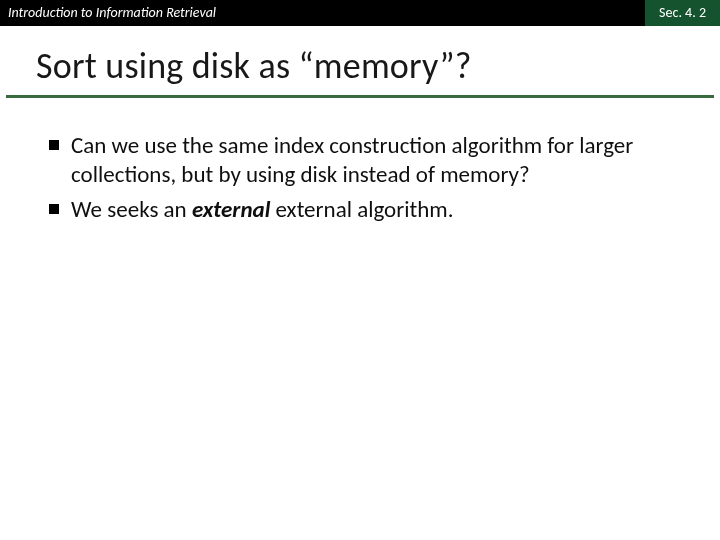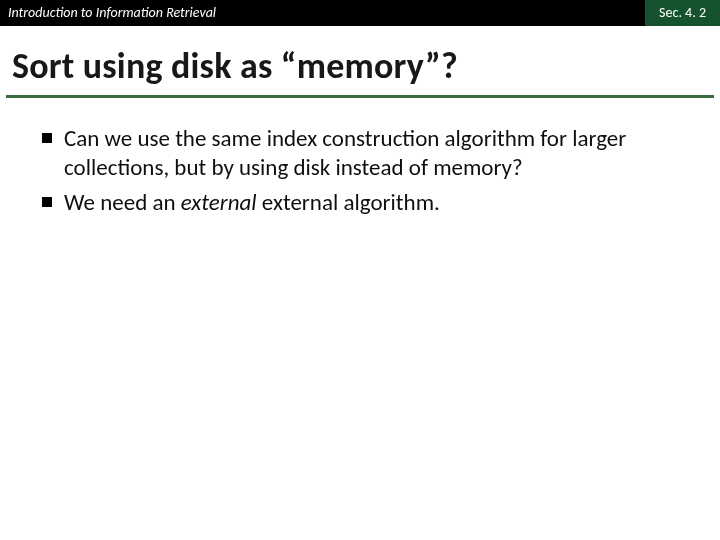--- a/index.html
+++ b/index.html
@@ -36,75 +36,75 @@
   .topbar .right {
     background: #14532d;
     color: #ffffff;
     font-style: normal;
     font-weight: 400;
     padding: 0 14px;
     font-size: 14px;
   }
   .title {
     font-size: 36px;
-    font-weight: 700;
+    font-weight: 400;
     color: #181818;
-    padding: 20px 24px 8px 12px;
+    padding: 20px 24px 8px 36px;
     line-height: 1.15;
     letter-spacing: 0.2px;
   }
   .divider {
     height: 3px;
     background: #3a6a3f;
     margin: 0 6px 0 6px;
   }
   .body {
     padding: 18px 30px 0 30px;
   }
   ul.bullets {
     list-style: none;
-    margin: 8px;
+    margin: 15px;
     padding: 0;
   }
   ul.bullets > li {
     position: relative;
     padding-left: 26px;
     font-size: 23px;
     line-height: 1.25;
     margin-bottom: 6px;
     color: #0f0f0f;
   }
   ul.bullets > li::before {
     content: "";
     position: absolute;
     left: 4px;
     top: 9px;
     width: 10px;
     height: 10px;
     background: #000;
   }
-  .ital { font-style: italic; }
+  .ital { font-style: italic; font-weight: bold; }
 </style>
 </head>
 <body>
 
 <div class="slide">
 
   <div class="topbar">
     <div class="left">Introduction to Information Retrieval</div>
     <div class="right">Sec. 4. 2</div>
   </div>
 
   <div class="title">Sort using disk as “memory”?</div>
   <div class="divider"></div>
 
   <div class="body">
     <ul class="bullets">
       <li>
         <span>Can we use the same index construction algorithm for larger collections, but by using disk instead of memory?</span>
       </li>
       <li>
-        <span>We need an </span><span class="ital">external</span><span> external algorithm.</span>
+        <span>We seeks an </span><span class="ital">external</span><span> external algorithm.</span>
       </li>
     </ul>
   </div>
 
 </div>
 
 </body></html>

